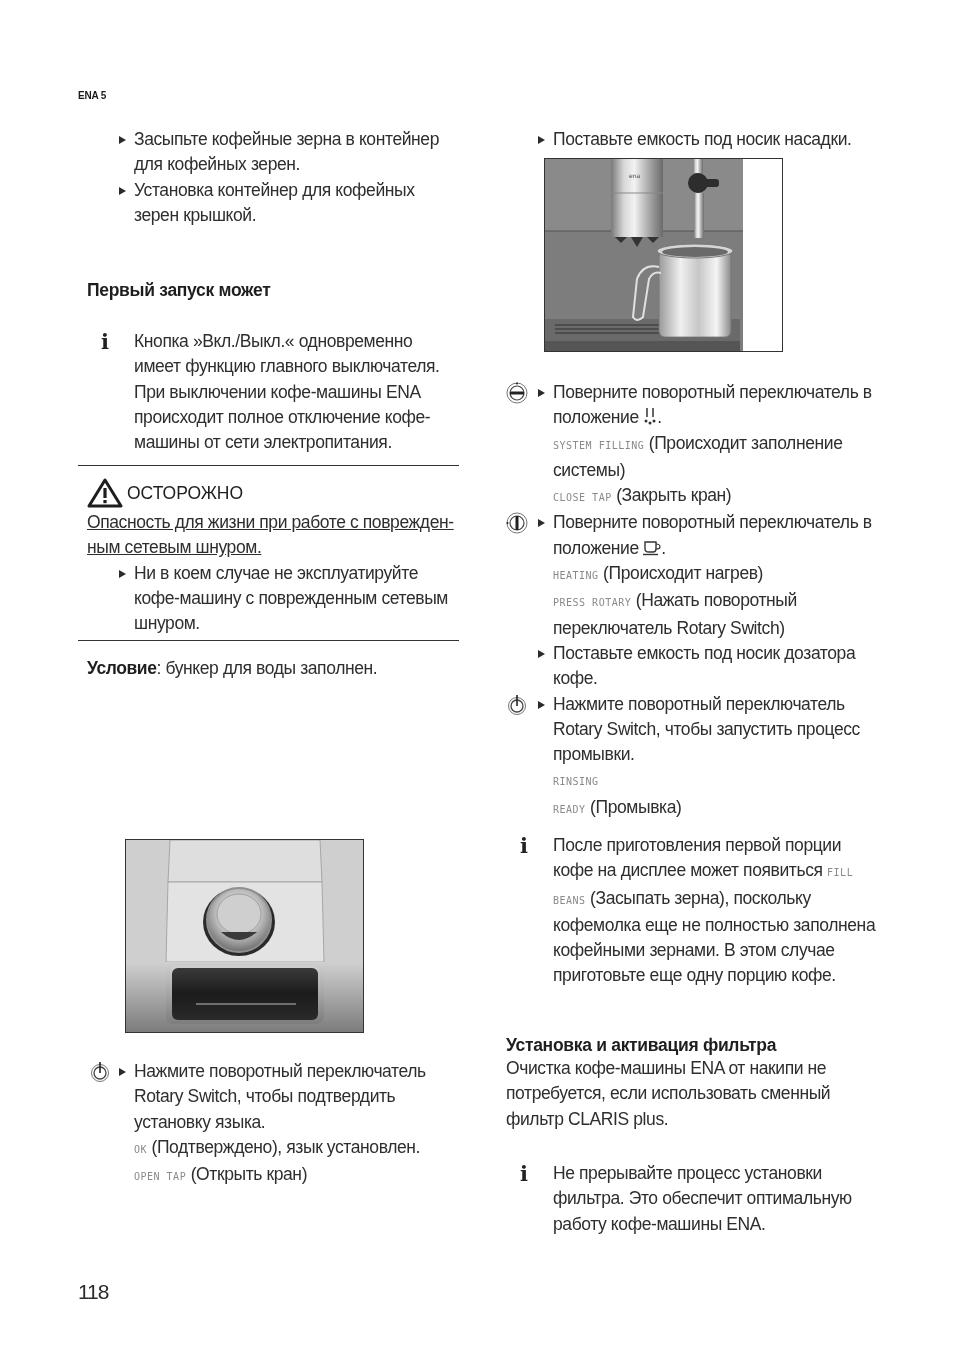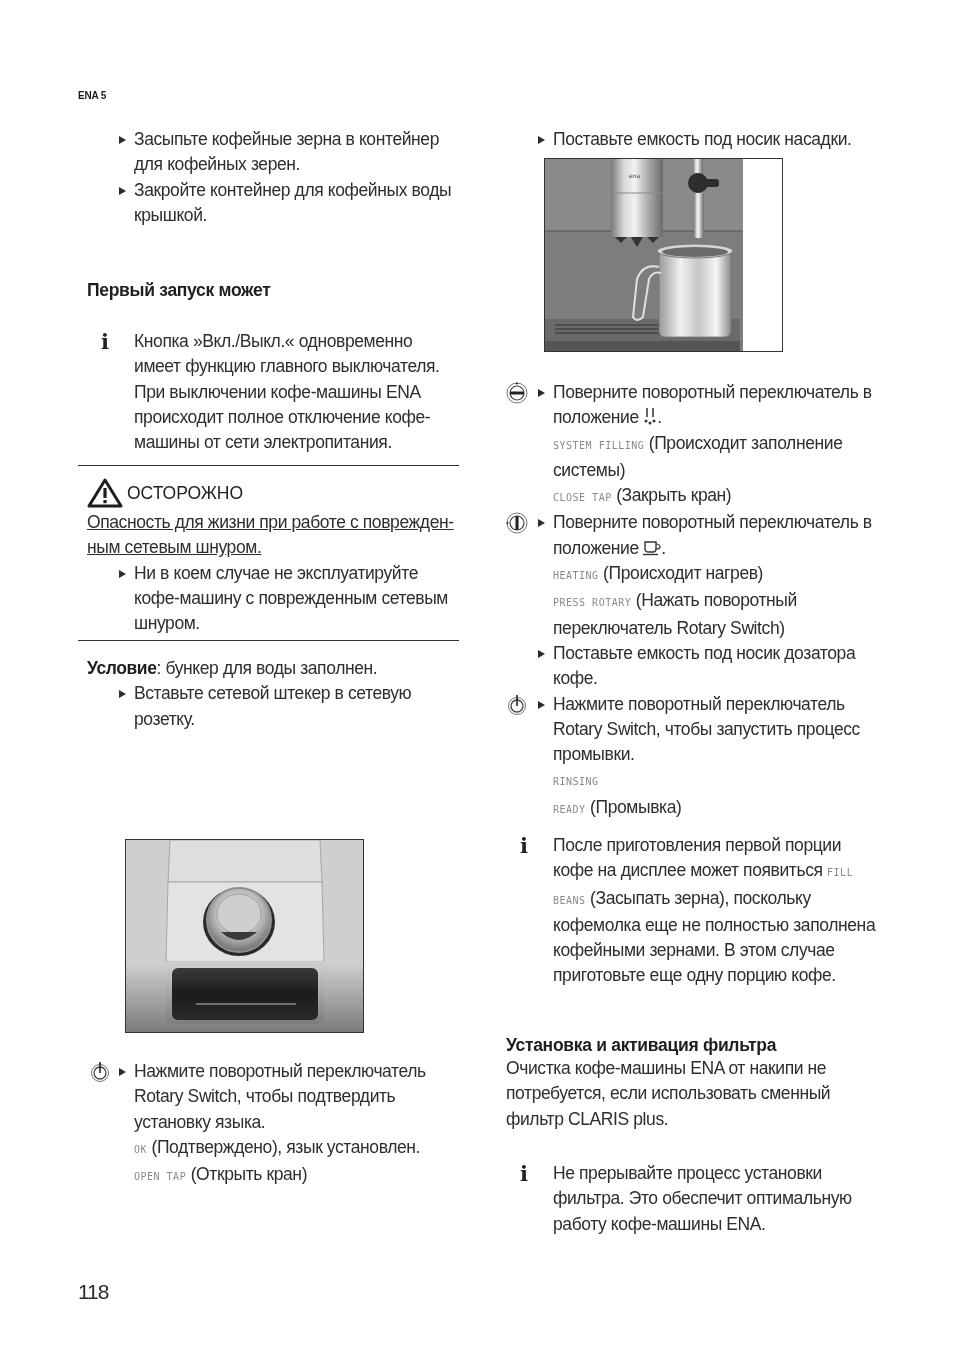--- a/index.html
+++ b/index.html
@@ -34,21 +34,21 @@
 
 <div class="col col-left">
 
   <div class="block txt" style="top:127px;">
     <div class="row">
       <span class="tri"></span>
       <span>Засыпьте кофейные зерна в контейнер для кофейных зерен.</span>
     </div>
     <div class="row">
       <span class="tri"></span>
-      <span>Закройте контейнер для кофейных воды крышкой.</span>
+      <span>Установка контейнер для кофейных зерен крышкой.</span>
     </div>
   </div>
 
   <div class="block h2" style="top:280px;">Первый запуск может</div>
 
   <div class="block txt" style="top:329px;">
     <div class="row">
       <span class="info-i">i</span>
       <span>Кнопка »Вкл./Выкл.« одновременно имеет функцию главного выключателя. При выключении кофе-машины ENA происходит полное отключение кофе-машины от сети электропитания.</span>
     </div>
@@ -70,24 +70,20 @@
       <span class="tri"></span>
       <span>Ни в коем случае не эксплуатируйте кофе-машину с поврежденным сетевым шнуром.</span>
     </div>
   </div>
 
   <div class="rule" style="top:640px; width:381px;"></div>
 
   <div class="block txt" style="top:656px;">
     <div>
       <b style="color:#1e1e1e;">Условие</b><span>: бункер для воды заполнен.</span>
-    </div>
-    <div class="row">
-      <span class="tri"></span>
-      <span>Вставьте сетевой штекер в сетевую розетку.</span>
     </div>
   </div>
 
   <div class="figure" style="top:839px; left:47px; width:239px; height:194px; background:#d9d9d9;">
     <svg width="237" height="192" viewBox="0 0 237 192">
       <defs>
         <linearGradient id="g1" x1="0" x2="0" y1="0" y2="1">
           <stop offset="0" stop-color="#c8c8c8"></stop>
             <stop offset="1" stop-color="#e6e6e6"></stop>
         </linearGradient>

